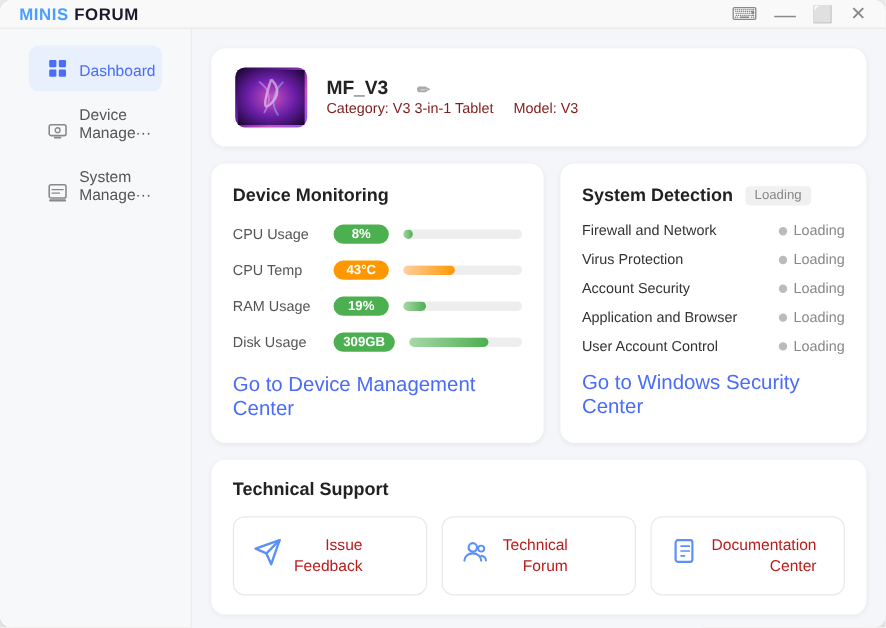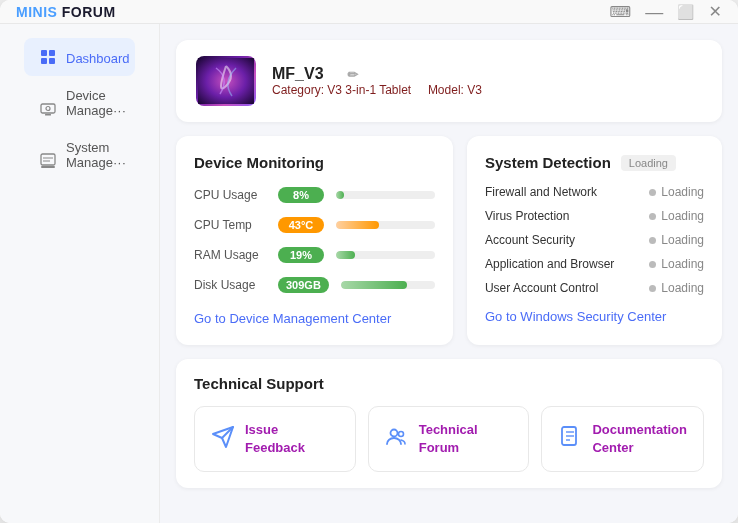--- a/index.html
+++ b/index.html
@@ -187,26 +187,25 @@
       background: #eee;
       border-radius: 4px;
       overflow: hidden;
     }
     .monitor-bar-fill {
       height: 100%;
       border-radius: 4px;
       background: linear-gradient(90deg, #a8d8a8, #4caf50);
     }
     .go-link {
-      font-size: 13px;
+      font-size: 17px;
       color: #4a6cf7;
       cursor: pointer;
       margin-top: 4px;
       display: inline-block;
-      text-align: center;
     }
     
     .sys-detection-header {
       display: flex;
       align-items: center;
       gap: 10px;
       margin-bottom: 14px;
     }
     .sys-detection-header .panel-title {
       margin-bottom: 0;
@@ -266,23 +265,24 @@
       gap: 10px;
       cursor: pointer;
       transition: background 0.15s;
     }
     .support-card-icon {
       font-size: 20px;
       flex-shrink: 0;
     }
     .support-card-text {
       font-size: 13px;
-      color: #a21caf;
-      font-weight: 700;
+      color: #b91c1c;
+      font-weight: 400;
       line-height: 1.4;
+      text-align: right;
     }
   </style>
 </head>
 <body>
 
 <div class="app-window">
 
   <div class="title-bar">
     <div class="title-bar-logo">
       <span>MINIS</span> FORUM

